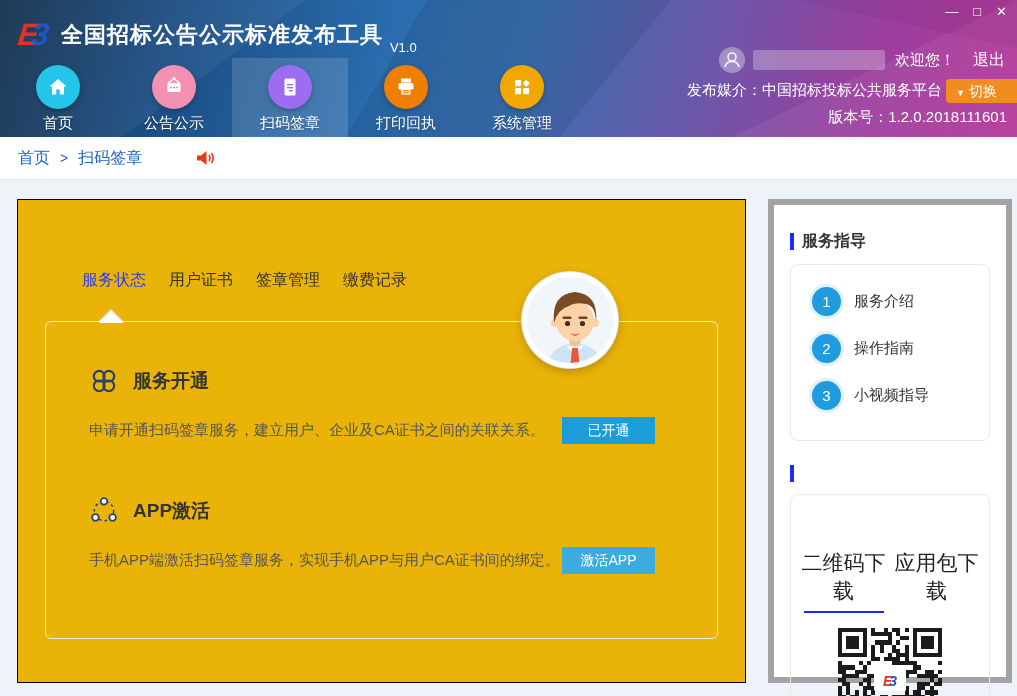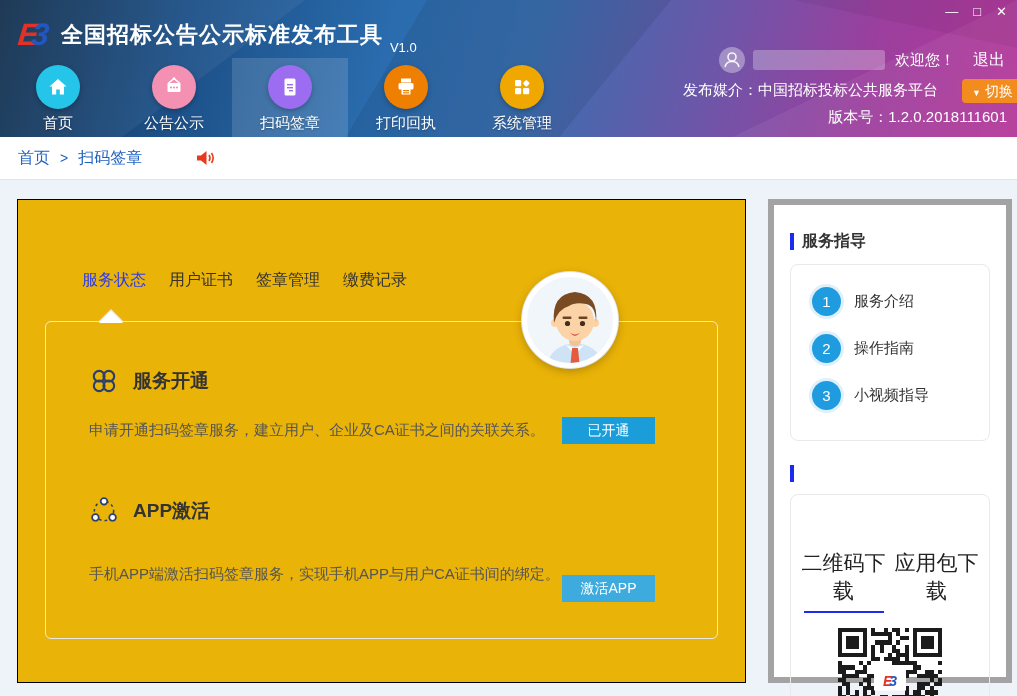--- a/index.html
+++ b/index.html
@@ -29,22 +29,22 @@
   .nav-item.active { background: rgba(255,255,255,.14); }
   .nav-circle { width: 44px; height: 44px; border-radius: 50%; display: flex; align-items: center; justify-content: center; box-shadow: 0 2px 5px rgba(0,0,0,.25); }
   .nav-label { color: #fff; font-size: 15px; margin-top: 5px; text-shadow: 0 1px 2px rgba(0,0,0,.3); }
 
   .header-right { position: absolute; top: 46px; right: 0; z-index: 3; color: #fff; }
   .user-row { display: flex; align-items: center; justify-content: flex-end; padding-right: 12px; height: 28px; }
   .redact-pill { width: 132px; height: 20px; background: rgba(255,255,255,.28); border-radius: 3px; margin: 0 10px 0 8px; }
   .welcome { font-size: 15px; }
   .logout { font-size: 16px; margin-left: 18px; cursor: pointer; }
   .media-row { display: flex; align-items: center; justify-content: flex-end; height: 27px; margin-top: 3px; font-size: 15px; }
-  .switch-btn { margin-left: 24px; background: #f28c1e; color: #fff; font-size: 14px; height: 24px; line-height: 24px;
-    padding: 0 4px 0 10px; border-radius: 4px 0 0 4px; cursor: pointer; }
+  .switch-btn { margin-left: 4px; background: #f28c1e; color: #fff; font-size: 14px; height: 24px; line-height: 24px;
+    padding: 0 20px 0 10px; border-radius: 4px 0 0 4px; cursor: pointer; }
   .switch-btn .caret { font-size: 9px; margin-right: 4px; }
   .version-row { text-align: right; padding-right: 10px; font-size: 15px; margin-top: 4px; }
 
   
   .breadcrumb-bar { height: 43px; background: #fff; border-bottom: 1px solid #dfe5ee; display: flex; align-items: center; padding-left: 18px; }
   .crumb { color: #1f62c0; font-size: 16px; cursor: pointer; }
   .crumb-sep { color: #1f62c0; font-size: 14px; margin: 0 10px; }
   .speaker { margin-left: 52px; cursor: pointer; display: flex; }
 
   
@@ -64,21 +64,21 @@
 
   .section { padding-left: 43px; }
   .sec-title-row { display: flex; align-items: center; gap: 14px; }
   .sec-title-row.first { padding-top: 44px; }
   .sec-title-row.second { padding-top: 52px; }
   .sec-title { font-size: 19px; color: #333; font-weight: 600; }
   .sec-desc-row { display: flex; align-items: center; justify-content: space-between; margin-top: 21px; padding-right: 62px; }
   .sec-desc { font-size: 15px; color: #555; }
   .sec-btn { width: 93px; height: 27px; color: #fff; font-size: 14px; text-align: center; line-height: 27px; cursor: pointer; border: none; }
   .btn-opened { background: #1a9dd9; }
-  .btn-activate { background: #3dabdd; margin-top: 28px; }
+  .btn-activate { background: #3dabdd; }
 
   
   .side-panel { width: 244px; height: 484px; background: #fff; border: 6px solid #a3a3a3; padding: 0 16px; }
   .side-header { display: flex; align-items: center; gap: 8px; margin: 26px 0 12px; }
   .accent-bar { width: 4px; height: 17px; background: #1c2bee; }
   .side-title { font-size: 16px; color: #333; font-weight: 600; }
   .guide-box { border: 1px solid #e9e9e9; border-radius: 8px; padding: 4px 0 12px 21px; }
   .guide-item { display: flex; align-items: center; gap: 13px; margin: 18px 0; cursor: pointer; }
   .step-circle { width: 29px; height: 29px; border-radius: 50%; background: #1f9ce0; color: #fff; font-size: 15px;
     display: flex; align-items: center; justify-content: center; box-shadow: 0 0 0 3px #e0f0fa; }

